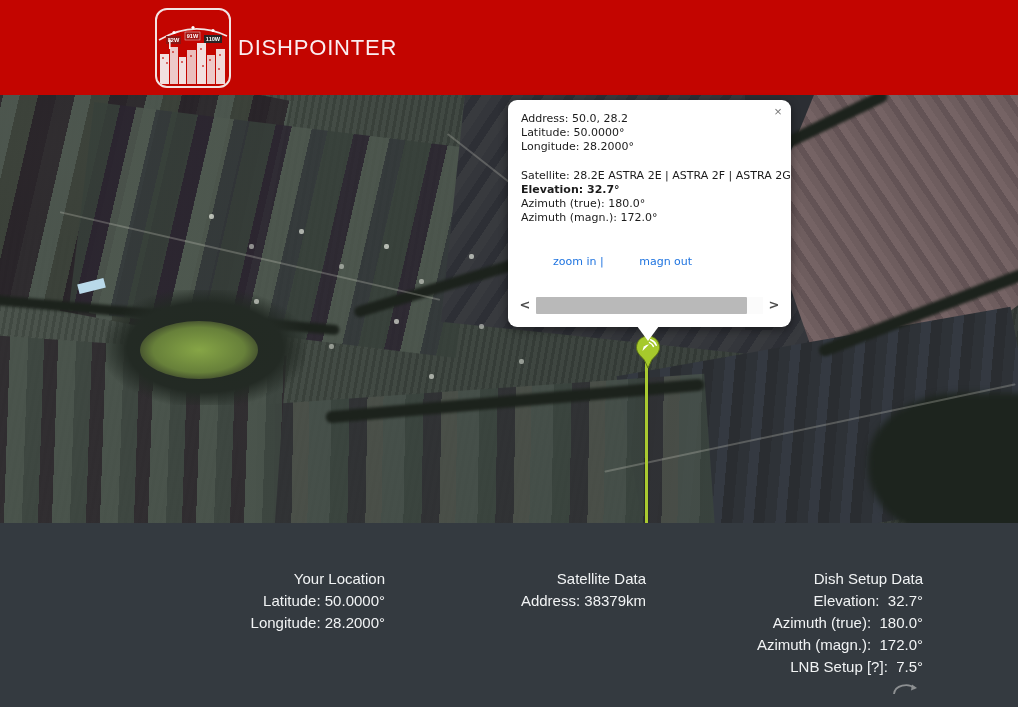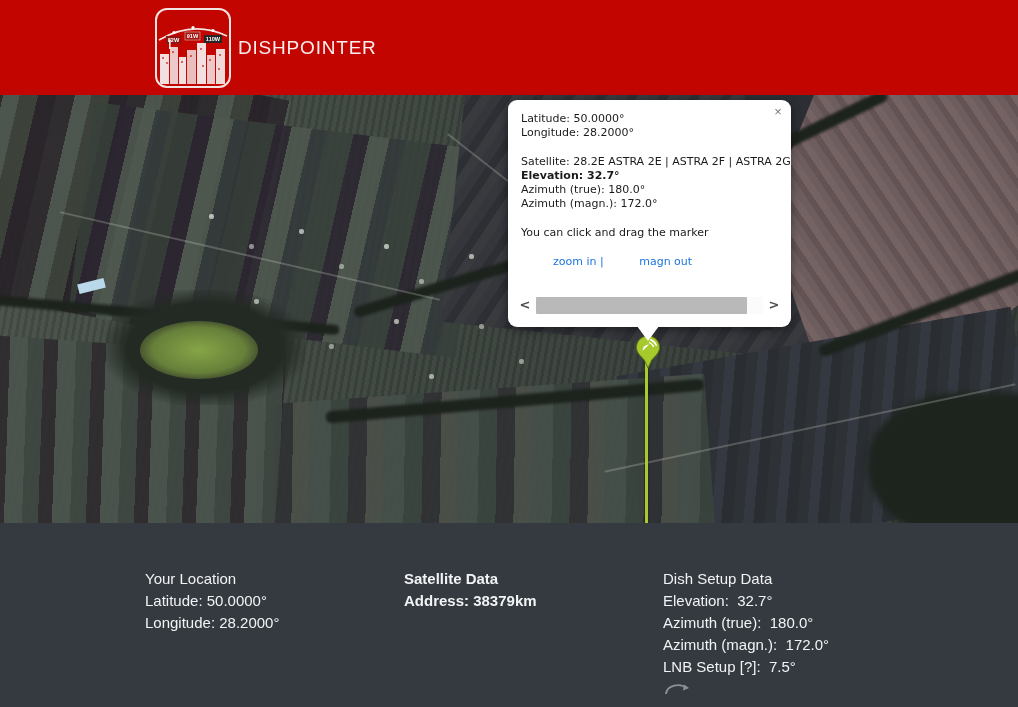--- a/index.html
+++ b/index.html
@@ -10,21 +10,21 @@
   
   .header{position:absolute;top:0;left:0;width:1018px;height:95px;background:#c30500;}
   .logo{
     position:absolute;left:155px;top:8px;width:76px;height:80px;
     border:2px solid #f3e4e4;border-radius:12px;box-sizing:border-box;
     background:#c30500;overflow:hidden;
   }
   .logo svg{display:block;}
   .brand{
     position:absolute;left:238px;top:0;height:95px;display:flex;align-items:center;
-    color:#fbeef0;font-size:19px;letter-spacing:0.8px;font-weight:400;
+    color:#fbeef0;font-size:22px;letter-spacing:0.8px;font-weight:400;
   }
   
   .map{
     position:absolute;top:95px;left:0;width:1018px;height:428px;overflow:hidden;
     background:
       repeating-linear-gradient(100deg, rgba(0,0,0,0.10) 0 3px, rgba(255,255,255,0.02) 3px 7px),
       linear-gradient(100deg,#49524a 0%,#3c443e 45%,#343a37 100%);
   }
   .patch{position:absolute;}
   .p1{left:-30px;top:-25px;width:300px;height:250px;transform:rotate(11deg);opacity:.9;
@@ -98,23 +98,23 @@
   .iw-scroll .chev{
     position:absolute;top:0;width:14px;height:18px;color:#4d4d4d;font-weight:bold;
     font-size:13px;line-height:18px;text-align:center;cursor:pointer;font-family:"DejaVu Sans",sans-serif;
   }
   .chev-left{left:2px;}
   .chev-right{right:2px;}
   .iw-track{position:absolute;left:20px;right:20px;top:1px;height:17px;background:#fbfbfb;}
   .iw-thumb{position:absolute;left:0;top:0;width:211px;height:17px;background:#b9b9b9;border-radius:1px;cursor:grab;}
   
   .footer{position:absolute;top:523px;left:0;width:1018px;height:184px;background:#343a40;}
-  .fcol{position:absolute;top:45px;color:#f1f3f4;font-size:15px;line-height:22px;font-weight:400;}
+  .fcol{position:absolute;top:45px;color:#f1f3f4;font-size:15px;line-height:22px;font-weight:400;text-align:right;}
   .fcol1{left:145px;width:240px;}
-  .fcol2{left:404px;width:242px;font-weight:bold;}
+  .fcol2{left:404px;width:242px;}
   .fcol3{left:663px;width:260px;}
   .skew-arc{margin-top:2px;}
 </style>
 </head>
 <body>
 
 <div id="app">
 
   <div class="header">
     <div class="logo">
@@ -191,29 +191,29 @@
         <path d="M13 1 C6.2 1 1.5 6.2 1.5 12.5 C1.5 17.8 5.8 21 9.3 25 L13 33 L16.7 25 C20.2 21 24.5 17.8 24.5 12.5 C24.5 6.2 19.8 1 13 1 Z" fill="#a6c92c" stroke="#5f7517" stroke-width="1"></path>
         <path d="M7.5 16 A6.3 6.3 0 0 1 14 9.5 Z" fill="#ffffff"></path>
         <path d="M14.5 7.6 A6.8 6.8 0 0 1 18.4 11.4" stroke="#ffffff" stroke-width="1.5" fill="none" stroke-linecap="round"></path>
         <path d="M15.6 4.8 A9.6 9.6 0 0 1 21.2 10.2" stroke="#ffffff" stroke-width="1.5" fill="none" stroke-linecap="round"></path>
       </svg>
     </div>
   </div>
 
   <div class="infowindow">
     <div class="iw-close">×</div>
+    <div class="iw-line">Address: 50.0, 28.2</div>
     <div class="iw-line">Latitude: 50.0000°</div>
     <div class="iw-line">Longitude: 28.2000°</div>
     <div class="iw-gap"></div>
     <div class="iw-line">Satellite: 28.2E ASTRA 2E | ASTRA 2F | ASTRA 2G</div>
     <div class="iw-line iw-bold">Elevation: 32.7°</div>
     <div class="iw-line">Azimuth (true): 180.0°</div>
     <div class="iw-line">Azimuth (magn.): 172.0°</div>
     <div class="iw-gap"></div>
-    <div class="iw-line">You can click and drag the marker</div>
     <div class="iw-gap"></div>
     <div class="iw-links"><a>zoom in</a><span> | </span><a>magn out</a></div>
     <div class="iw-scroll">
       <div class="chev chev-left">&lt;</div>
       <div class="iw-track">
         <div class="iw-thumb"></div>
       </div>
       <div class="chev chev-right">&gt;</div>
     </div>
   </div>

